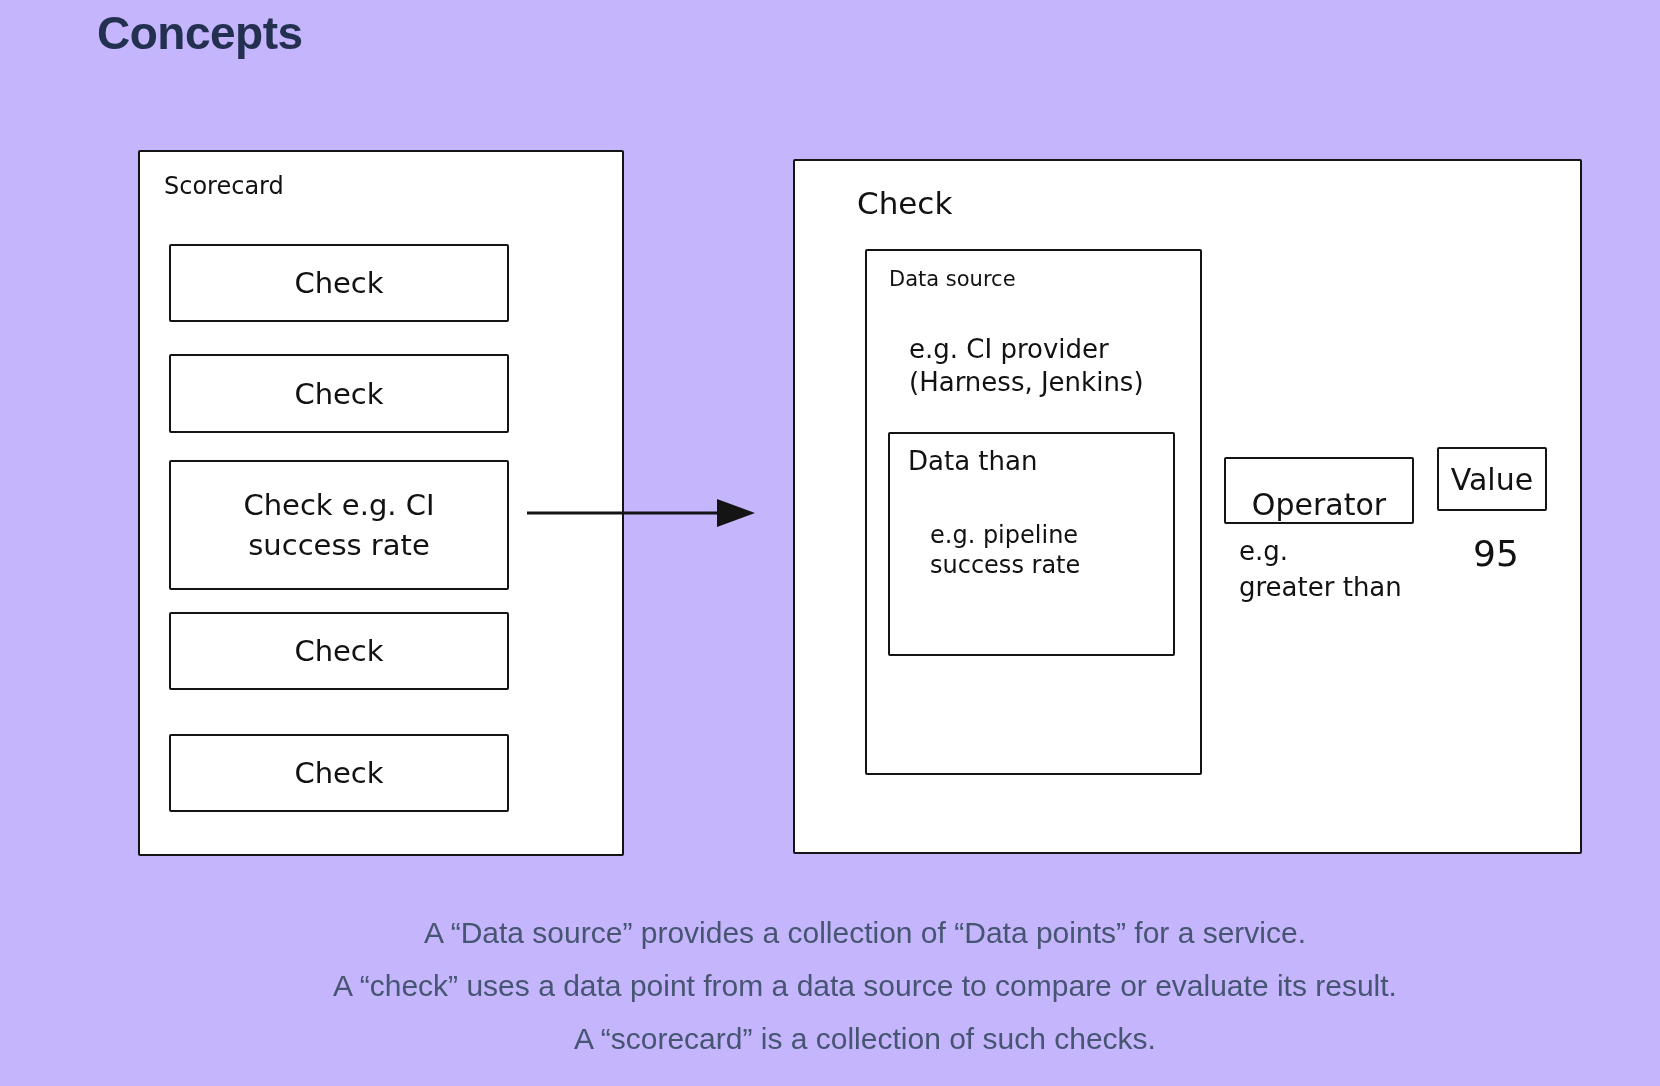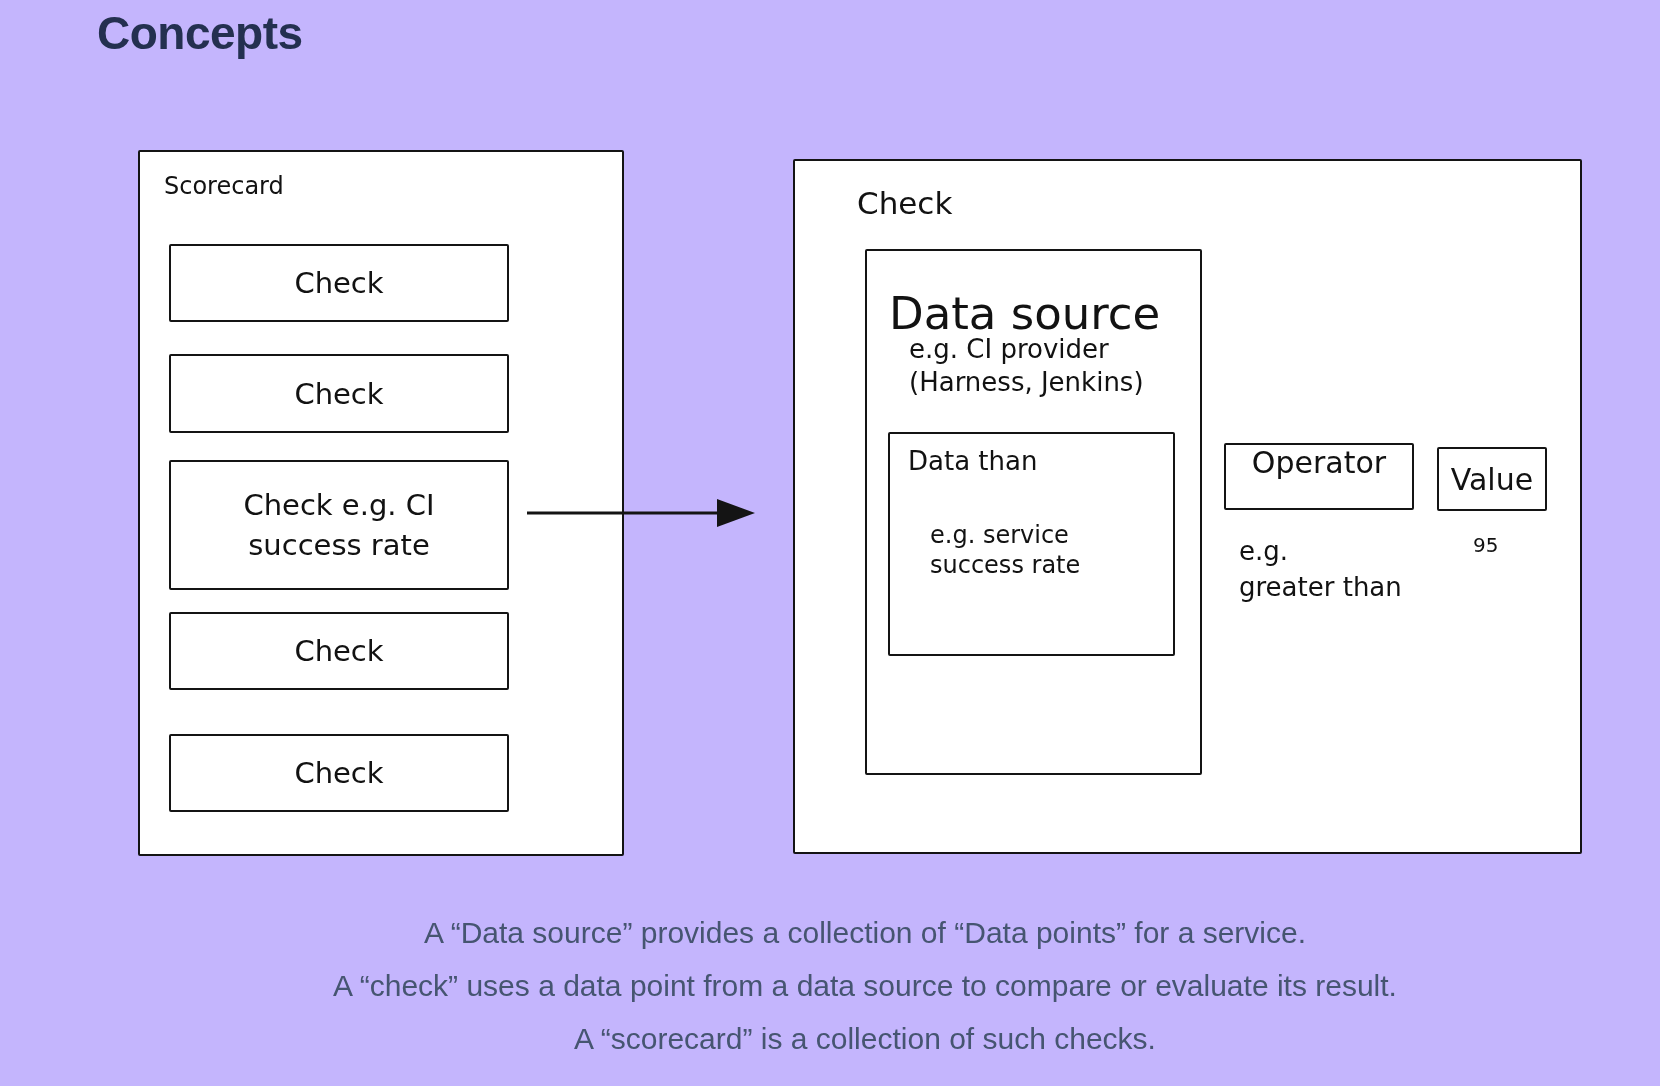--- a/index.html
+++ b/index.html
@@ -48,34 +48,34 @@
   .check-pos-3 { top: 308px; height: 130px; }
   .check-pos-4 { top: 460px; height: 78px; }
   .check-pos-5 { top: 582px; height: 78px; }
   
   #flow-arrow { position: absolute; left: 527px; top: 496px; }
   
   #check-panel { left: 793px; top: 159px; width: 789px; height: 695px; }
   #check-panel-label { position: absolute; left: 62px; top: 24px; font-size: 31px; }
   #data-source-box { position: absolute; left: 70px; top: 88px; width: 337px; height: 526px;
     border: 2.5px solid #141414; border-radius: 2px; background: #fff; box-sizing: border-box; }
-  #data-source-label { position: absolute; left: 22px; top: 36px; font-size: 45px; }
+  #data-source-label { position: absolute; left: 22px; top: 16px; font-size: 21px; }
   #data-source-example { position: absolute; left: 42px; top: 82px; font-size: 26px; line-height: 33px; }
   #data-point-box { position: absolute; left: 21px; top: 181px; width: 287px; height: 224px;
     border: 2.5px solid #141414; border-radius: 2px; background: #fff; box-sizing: border-box; }
   #data-point-label { position: absolute; left: 18px; top: 12px; font-size: 26px; }
   #data-point-example { position: absolute; left: 40px; top: 86px; font-size: 24px; line-height: 30px; }
-  #operator-box { position: absolute; left: 429px; top: 282px; width: 190px; height: 67px;
+  #operator-box { position: absolute; left: 429px; top: 296px; width: 190px; height: 67px;
     border: 2.5px solid #141414; border-radius: 2px; background: #fff; box-sizing: border-box;
-    display: flex; align-items: flex-start; justify-content: center; font-size: 30px; }
+    display: flex; align-items: flex-end; justify-content: center; font-size: 30px; }
   #operator-example { position: absolute; left: 444px; top: 372px; font-size: 26px; line-height: 36px; }
   #value-box { position: absolute; left: 642px; top: 286px; width: 110px; height: 64px;
     border: 2.5px solid #141414; border-radius: 2px; background: #fff; box-sizing: border-box;
     display: flex; align-items: center; justify-content: center; font-size: 30px; }
-  #value-example { position: absolute; left: 678px; top: 372px; font-size: 20px; }
+  #value-example { position: absolute; left: 678px; top: 372px; font-size: 36px; }
   
   #footer-text {
     position: absolute;
     left: 60px; top: 906px; width: 1610px;
     text-align: center;
     color: #465571;
     font-size: 30px;
     line-height: 53px;
   }
   #footer-text p { margin: 0; }
@@ -107,21 +107,21 @@
     <div id="data-source-box">
       <div class="hand" id="data-source-label">Data source</div>
       <div class="hand" id="data-source-example">
         <div>e.g. CI provider</div>
         <div>(Harness, Jenkins)</div>
       </div>
 
       <div id="data-point-box">
         <div class="hand" id="data-point-label">Data than</div>
         <div class="hand" id="data-point-example">
-          <div>e.g. service</div>
+          <div>e.g. pipeline</div>
           <div>success rate</div>
         </div>
       </div>
     </div>
 
     <div class="hand" id="operator-box">
       <span>Operator</span>
     </div>
     <div class="hand" id="operator-example">
       <div>e.g.</div>

